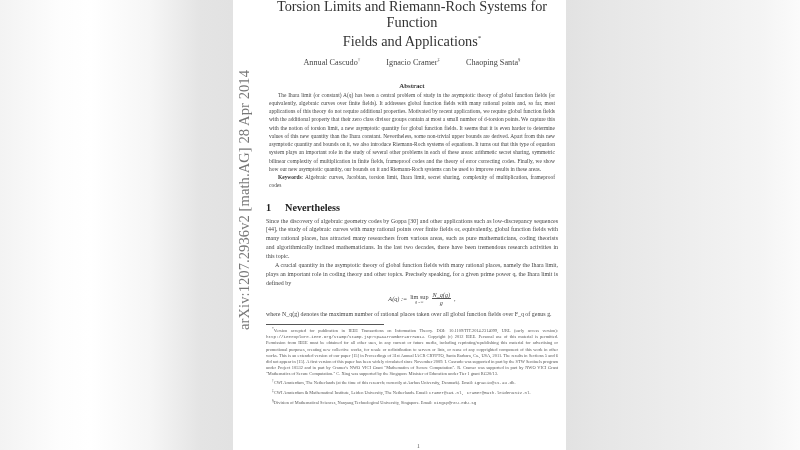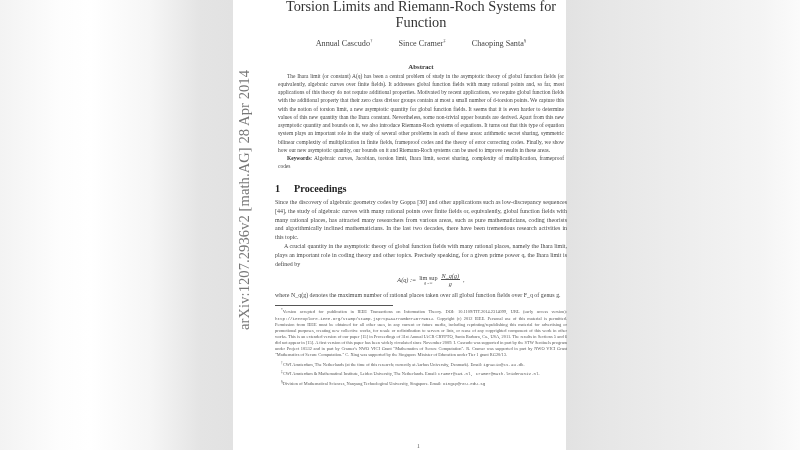--- a/index.html
+++ b/index.html
@@ -11,21 +11,21 @@
   }
   .page {
     position:absolute; left:233px; top:0; width:333px; height:450px;
     background:#ffffff;
   }
   .stamp {
     position:absolute; left:236px; top:330px;
     transform-origin: left top; transform: rotate(-90deg);
     font-size:14.5px; color:#777; white-space:nowrap; letter-spacing:0.1px;
   }
-  .content { position:absolute; left:275px; top:0; width:292px; }
+  .content { position:absolute; left:266px; top:0; width:292px; }
   .title {
     text-align:center; font-size:14.3px; line-height:16px; color:#333;
     margin-top:-2px; width:310px; margin-left:-9px;
   }
   .authors {
     display:flex; justify-content:center; gap:26px; font-size:8.2px; color:#444;
     margin-top:8px; width:292px;
   }
   .authors sup { font-size:5px; }
   .abstract-head { text-align:center; font-weight:bold; font-size:6.8px; margin-top:15px; color:#333;}
@@ -60,35 +60,36 @@
 </head>
 <body>
 
 <div class="page"></div>
 
 <div class="stamp">arXiv:1207.2936v2  [math.AG]  28 Apr 2014</div>
 
 <div class="content">
   <div class="title">
     <div>Torsion Limits and Riemann-Roch Systems for Function</div>
+    <div><span>Fields and Applications</span><sup style="font-size:7px">*</sup></div>
   </div>
 
   <div class="authors">
     <span><span>Annual Cascudo</span><sup>†</sup></span>
-    <span><span>Since Cramer</span><sup>‡</sup></span>
+    <span><span>Ignacio Cramer</span><sup>‡</sup></span>
     <span><span>Chaoping Santa</span><sup>§</sup></span>
   </div>
 
   <div class="abstract-head">Abstract</div>
   <div class="abstract">The Ihara limit (or constant) A(q) has been a central problem of study in the asymptotic theory of global function fields (or equivalently, algebraic curves over finite fields). It addresses global function fields with many rational points and, so far, most applications of this theory do not require additional properties. Motivated by recent applications, we require global function fields with the additional property that their zero class divisor groups contain at most a small number of d-torsion points. We capture this with the notion of torsion limit, a new asymptotic quantity for global function fields. It seems that it is even harder to determine values of this new quantity than the Ihara constant. Nevertheless, some non-trivial upper bounds are derived. Apart from this new asymptotic quantity and bounds on it, we also introduce Riemann-Roch systems of equations. It turns out that this type of equation system plays an important role in the study of several other problems in each of these areas: arithmetic secret sharing, symmetric bilinear complexity of multiplication in finite fields, frameproof codes and the theory of error correcting codes. Finally, we show how our new asymptotic quantity, our bounds on it and Riemann-Roch systems can be used to improve results in these areas.</div>
   <div class="kw"><b>Keywords</b><span>: Algebraic curves, Jacobian, torsion limit, Ihara limit, secret sharing, complexity of multiplication, frameproof codes</span></div>
 
   <div class="section">
     <span>1</span>
-    <span>Proceedings</span>
+    <span>Nevertheless</span>
   </div>
 
   <div class="para">Since the discovery of algebraic geometry codes by Goppa [30] and other applications such as low-discrepancy sequences [44], the study of algebraic curves with many rational points over finite fields or, equivalently, global function fields with many rational places, has attracted many researchers from various areas, such as pure mathematicians, coding theorists and algorithmically inclined mathematicians. In the last two decades, there have been tremendous research activities in this topic.</div>
   <div class="para indent">A crucial quantity in the asymptotic theory of global function fields with many rational places, namely the Ihara limit, plays an important role in coding theory and other topics. Precisely speaking, for a given prime power q, the Ihara limit is defined by</div>
 
   <div class="formula">
     <span style="font-style:italic">A(q) :=</span>
     <span class="limsup">
       <span>lim sup</span>
       <span class="sub">g→∞</span>

